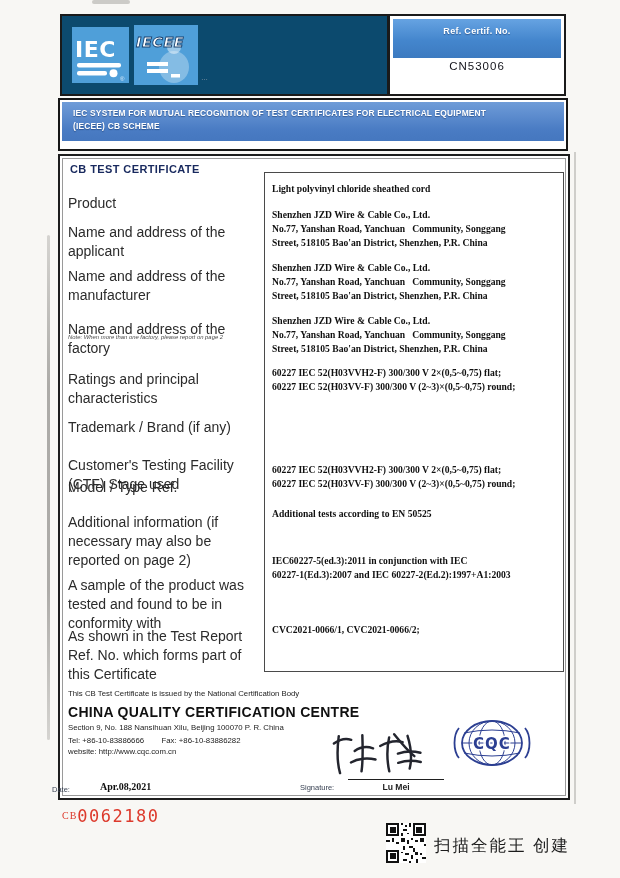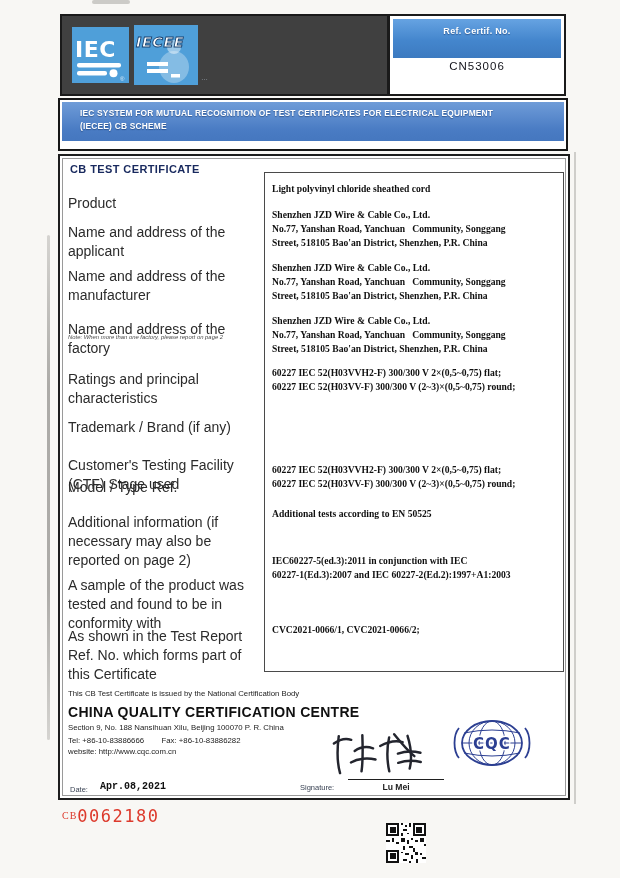--- a/index.html
+++ b/index.html
@@ -8,40 +8,40 @@
     background:#f8f7f4;overflow:hidden;
     font-family:"Liberation Sans",sans-serif;color:#1a1a1a;
   }
   
   .edge-left{position:absolute;left:47px;top:235px;width:3px;height:505px;
     background:linear-gradient(#b9b7b3,#6f6d69 30%,#6f6d69 70%,#b9b7b3);opacity:.55;border-radius:2px;}
   .edge-right{position:absolute;left:574px;top:152px;width:2px;height:652px;background:#9d9b97;opacity:.45;}
   .smudge-top{position:absolute;left:92px;top:0;width:38px;height:4px;background:#7a7874;opacity:.35;border-radius:2px;}
 
   
-  .logo-box{position:absolute;left:60px;top:14px;width:325px;height:78px;background:#404040;border:2px solid #1a1a1a;}
+  .logo-box{position:absolute;left:60px;top:14px;width:325px;height:78px;background:#0c4a6e;border:2px solid #1a1a1a;}
   .badge{position:absolute;background:#4f9fd9;}
   .iec-badge{left:10px;top:11px;width:57px;height:56px;}
   .iecee-badge{left:72px;top:9px;width:64px;height:60px;}
   .badge svg{display:block;width:100%;height:100%;}
   .tm-dots{position:absolute;left:139px;top:58px;font-size:7px;color:#9aa3ad;}
 
   .ref-box{position:absolute;left:388px;top:14px;width:174px;height:78px;background:#fff;border:2px solid #1a1a1a;}
   .ref-bar{position:absolute;left:3px;top:3px;right:3px;height:39px;line-height:25px;text-align:center;
     background:linear-gradient(180deg,#66a3e2,#4486cd 55%,#3c7ac0);color:#fff;font-weight:bold;font-size:9px;
     text-shadow:0 1px 1px rgba(22,50,98,.55);letter-spacing:.3px;}
   .ref-val{position:absolute;left:0;right:0;top:44px;text-align:center;
     font-family:Liberation Sans, sans-serif;font-size:11.5px;color:#13131a;letter-spacing:1px;}
 
   
   .banner{position:absolute;left:58px;top:98px;width:510px;height:53px;background:#fff;border:2px solid #161616;box-sizing:border-box;}
   .banner-blue{position:absolute;left:2px;top:2px;right:2px;height:39px;
     background:linear-gradient(180deg,#6f9cd8,#4a7cc4 70%,#4577bf);
     color:#fff;font-weight:bold;font-size:8.4px;line-height:1.5;letter-spacing:.2px;
-    padding:5px 18px;box-sizing:border-box;white-space:pre-line;
+    padding:5px 11px;box-sizing:border-box;white-space:pre-line;
     text-shadow:0 1px 1px rgba(18,44,88,.5);}
 
   
   .frame{position:absolute;left:58px;top:154px;width:512px;height:646px;background:#fff;
     border:2px solid #1d1d1d;box-shadow:inset 0 0 0 2px #ffffff, inset 0 0 0 3px #9a9a9a;box-sizing:border-box;}
   .cert-title{position:absolute;left:70px;top:163px;font-size:11px;font-weight:bold;color:#18295e;letter-spacing:.4px;}
 
   .value-box{position:absolute;left:264px;top:172px;width:300px;height:500px;border:1px solid #4a4a4a;background:#fff;box-sizing:border-box;}
 
   .lbl{position:absolute;left:68px;width:190px;font-size:14px;color:#2b2b2b;line-height:1.35;}
@@ -50,22 +50,22 @@
     font-size:9.6px;line-height:14.2px;color:#101010;white-space:pre-wrap;}
 
   
   .issued{position:absolute;left:68px;top:689px;font-size:7.8px;color:#222;}
   .ncb-name{position:absolute;left:68px;top:704px;font-size:14px;font-weight:bold;color:#101010;letter-spacing:.3px;}
   .ncb-line{position:absolute;left:68px;font-size:7.8px;color:#222;white-space:pre;}
   .sig-script{position:absolute;left:326px;top:724px;width:118px;height:56px;transform:rotate(-2deg);}
   .sig-label{position:absolute;left:300px;top:783px;font-size:7.5px;color:#3a4354;}
   .sig-name{position:absolute;left:348px;top:779px;width:96px;border-top:1.5px solid #1f1f1f;
     text-align:center;font-size:8.6px;font-weight:bold;color:#222;padding-top:2px;}
-  .date-label{position:absolute;left:70px;top:785px;font-size:7.5px;color:#3a4354;}
-  .date-value{position:absolute;left:100px;top:781px;font-family:Liberation Mono, monospace;font-weight:bold;font-size:10px;color:#101010;}
+  .date-label{position:absolute;left:52px;top:785px;font-size:7.5px;color:#3a4354;}
+  .date-value{position:absolute;left:100px;top:781px;font-family:Liberation Serif, serif;font-weight:bold;font-size:10px;color:#101010;}
   .cqc-logo{position:absolute;left:452px;top:714px;width:80px;height:60px;}
 
   
   .cb-line{position:absolute;left:62px;top:806px;color:#dd3a2c;}
   .cb-prefix{font-family:"Liberation Serif",serif;font-size:10px;letter-spacing:1px;vertical-align:3px;}
   .cb-number{font-family:"DejaVu Sans Mono",monospace;font-size:17px;letter-spacing:1.5px;}
   .qr{position:absolute;left:386px;top:823px;width:40px;height:40px;}
   .watermark{position:absolute;left:434px;top:835px;font-size:16.5px;letter-spacing:2px;color:#1c1c1c;}
 </style>
 </head>
@@ -232,14 +232,15 @@
           <rect x="13" y="17" width="1" height="2"></rect>
         <rect x="15" y="15" width="2" height="2"></rect>
           <rect x="18" y="16" width="1" height="1"></rect>
           <rect x="19" y="18" width="2" height="1"></rect>
         <rect x="9" y="19" width="2" height="1"></rect>
           <rect x="12" y="20" width="1" height="1"></rect>
           <rect x="16" y="19" width="1" height="2"></rect>
       </g>
     </svg>
   </div>
+  <div class="watermark">扫描全能王 创建</div>
 
 </div>
 
 </body></html>

